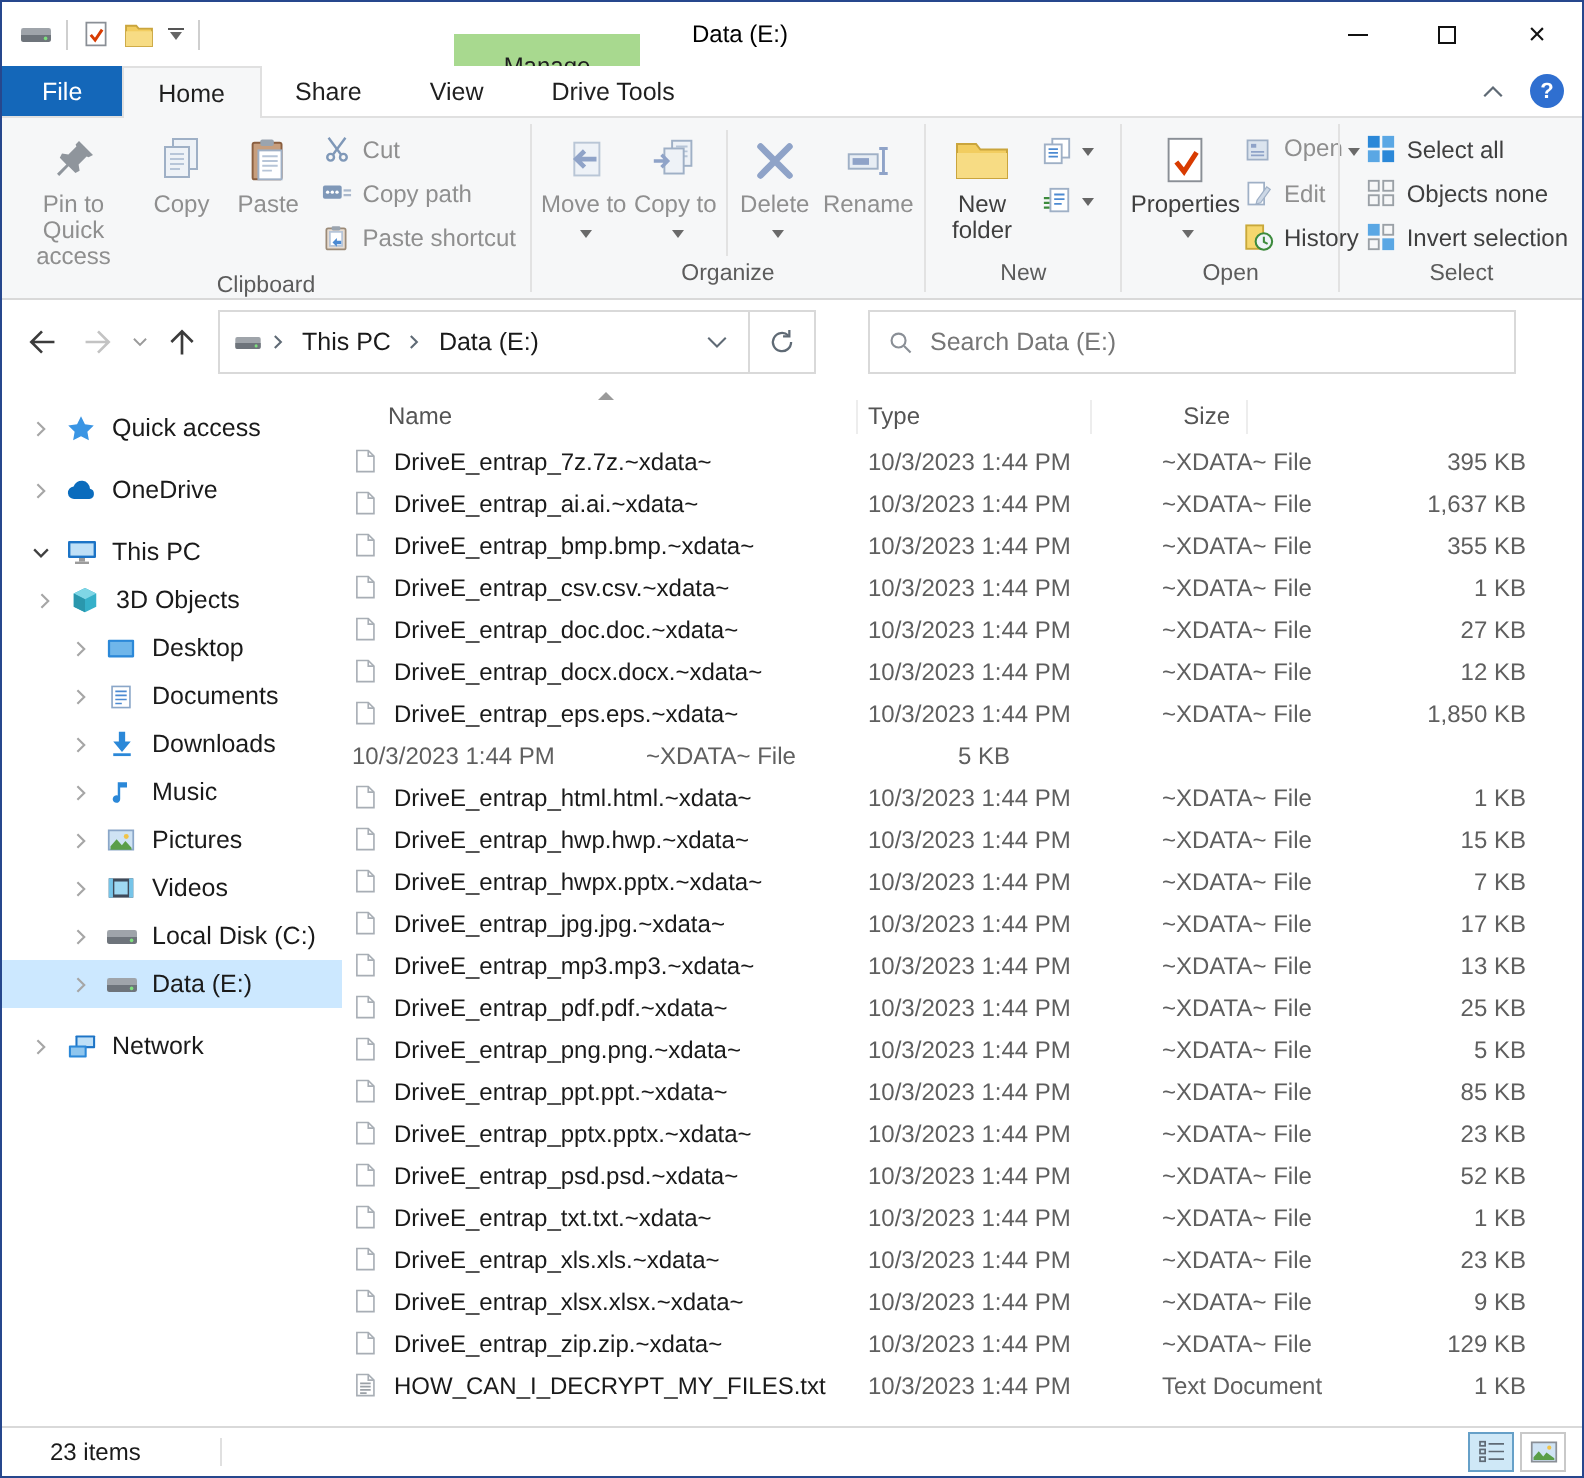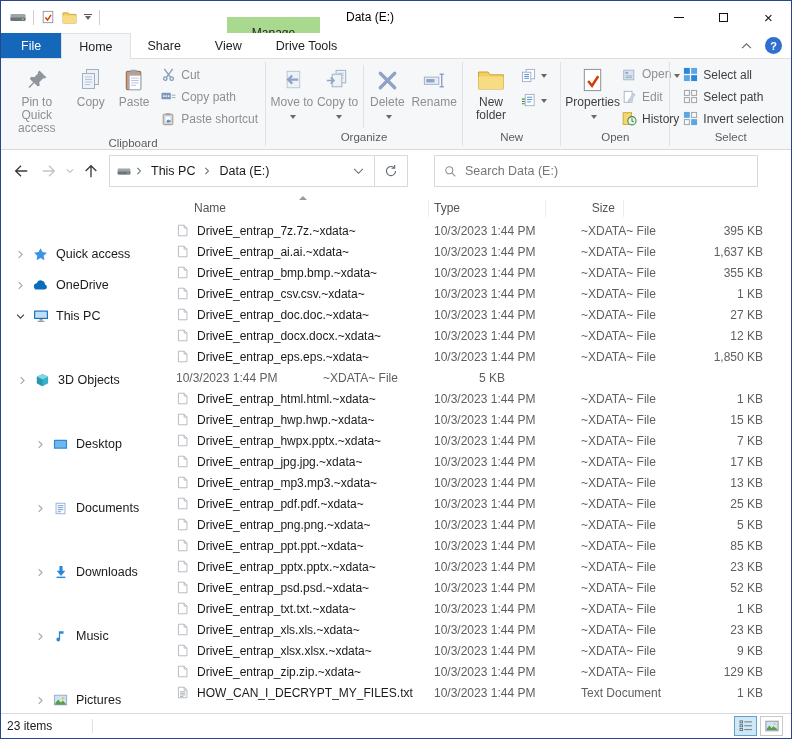--- a/index.html
+++ b/index.html
@@ -67,21 +67,21 @@
   .addr-dd { margin-left:auto; padding:0 10px; display:flex; align-items:center; height:100%; }
   .refresh-btn { width:33px; height:32px; border:1px solid #d9d9d9; border-left:none;
                  display:flex; align-items:center; justify-content:center; }
   .searchbox { width:324px; height:32px; border:1px solid #d9d9d9; margin-left:26px;
                display:flex; align-items:center; gap:8px; padding:0 9px; }
   .searchbox .ph { font-size:12.5px; color:#767676; }
 
   
   .main { flex:1; display:flex; overflow:hidden; background:#fff; }
   .sidebar { width:170px; flex:none; padding-top:10px; font-size:12.5px; color:#1a1a1a; overflow:hidden; }
-  .side-item { height:24px; display:flex; align-items:center; gap:7px;margin-top:40px; }
+  .side-item { height:24px; display:flex; align-items:center; gap:7px; }
   .side-item.root-gap { margin-top:7px; }
   .side-item.selected { background:#cce8ff; }
   .side-chev { width:10px; display:flex; justify-content:center; flex:none; }
   .side-ic { width:17px; display:flex; justify-content:center; flex:none; }
 
   .filelist { flex:1; padding-top:4px; font-size:12px; position:relative; overflow:hidden; }
   .flheader { display:flex; height:24px; align-items:center; color:#555; position:relative; }
   .hcell { height:17px; display:flex; align-items:center; border-right:1px solid #ededed; padding-left:5px; }
   .hc-name { width:258px; padding-left:23px; position:relative; }
   .hc-date { width:147px; }
@@ -92,21 +92,21 @@
         border-bottom:4px solid #9a9a9a; }
   .frow { display:flex; height:21px; align-items:center; color:#5f5f5f; }
   .fname { width:258px; display:flex; align-items:center; gap:7px; color:#1a1a1a; padding-left:5px; }
   .fname .ic { width:14px; display:flex; flex:none; }
   .fdate { width:147px; padding-left:5px; }
   .ftype { width:117px; padding-left:5px; }
   .fsize { width:78px; text-align:right; padding-right:8px; }
 
   
   .statusbar { height:25px; flex:none; border-top:1px solid #d9d9d9; display:flex; align-items:center;
-               font-size:12px; color:#1a1a1a; padding:0 8px 0 6px; background:#fff; }
+               font-size:12px; color:#1a1a1a; padding:0 8px 0 24px; background:#fff; }
   .status-sep { width:1px; height:14px; background:#e0e0e0; margin-left:40px; }
   .view-toggles { margin-left:auto; display:flex; gap:3px; }
   .view-btn { width:23px; height:20px; display:flex; align-items:center; justify-content:center; border:1px solid transparent; }
   .view-btn.active { background:#cfe8f7; border-color:#66a0c8; }
   .view-btn.inactive { border-color:#c9c9c9; }
   .ic { line-height:0; }
 </style>
 </head>
 <body>
 
@@ -389,21 +389,21 @@
           </div>
           <div class="smallbtn">
             <span class="ic">
                 <svg viewBox="0 0 16 16" width="15" height="15">
                   <rect x="1.5" y="1.5" width="5.3" height="5.3" fill="none" stroke="#9aa0a6"></rect>
                   <rect x="9.2" y="1.5" width="5.3" height="5.3" fill="none" stroke="#9aa0a6"></rect>
                   <rect x="1.5" y="9.2" width="5.3" height="5.3" fill="none" stroke="#9aa0a6"></rect>
                   <rect x="9.2" y="9.2" width="5.3" height="5.3" fill="none" stroke="#9aa0a6"></rect>
                 </svg>
               </span>
-            <span>Select path</span>
+            <span>Objects none</span>
           </div>
           <div class="smallbtn">
             <span class="ic">
                 <svg viewBox="0 0 16 16" width="15" height="15">
                   <rect x="1" y="1" width="6.3" height="6.3" fill="#5aa7e4"></rect>
                   <rect x="9.2" y="1.5" width="5.3" height="5.3" fill="none" stroke="#9aa0a6"></rect>
                   <rect x="1.5" y="9.2" width="5.3" height="5.3" fill="none" stroke="#9aa0a6"></rect>
                   <rect x="8.7" y="8.7" width="6.3" height="6.3" fill="#5aa7e4"></rect>
                 </svg>
               </span>

